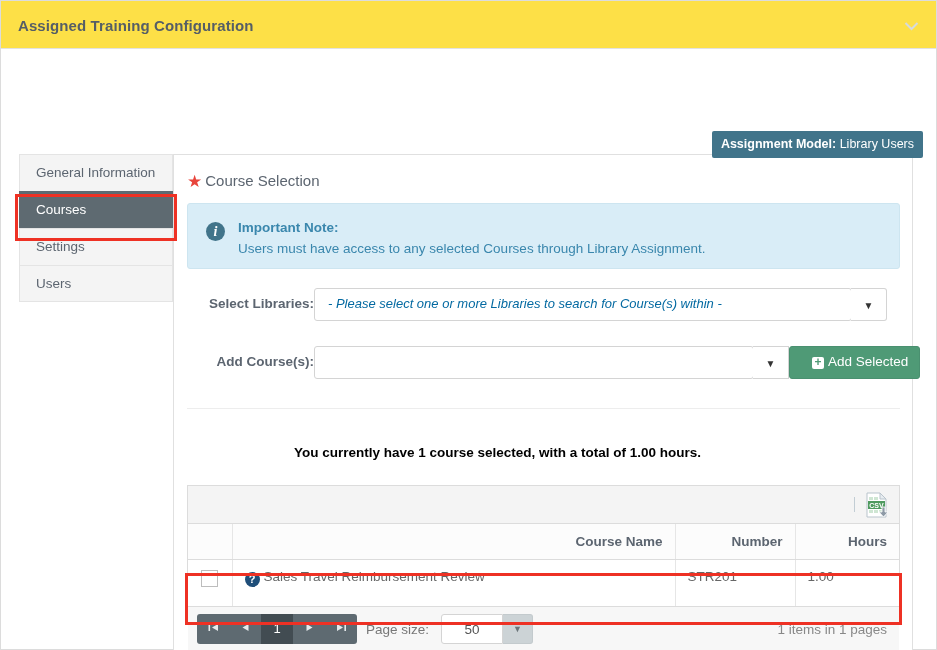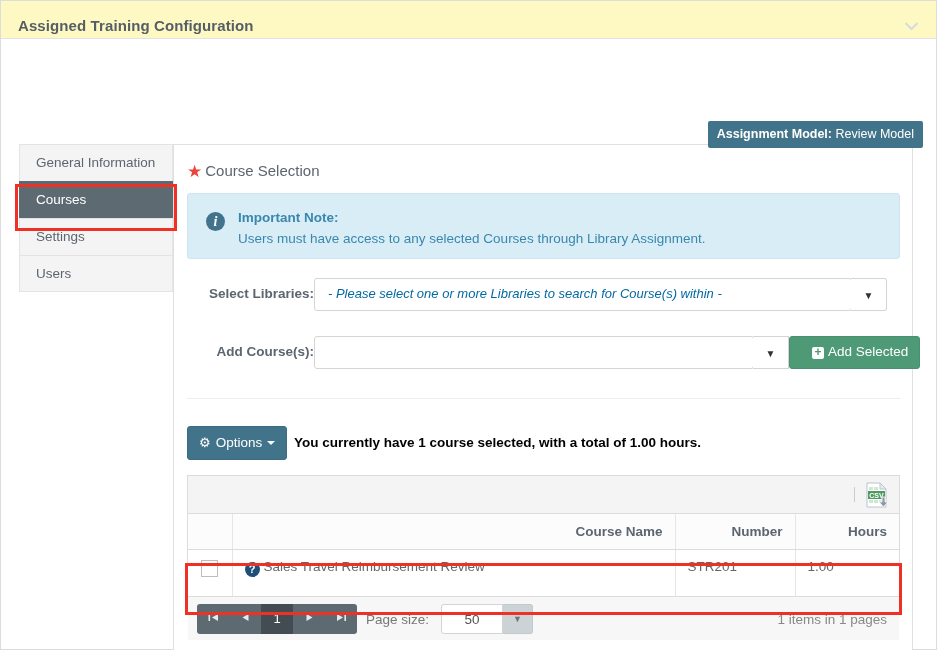--- a/index.html
+++ b/index.html
@@ -16,22 +16,22 @@
   
   .panel {
     position: absolute;
     left: 0; top: 0;
     width: 937px; height: 650px;
     background: #ffffff;
     border: 1px solid #dcdcdc;
   }
   .panel-heading {
     position: relative;
-    height: 38px;
-    background: #fef9c3;
+    height: 48px;
+    background: #fde047;
     border-bottom: 1px solid #e2e2e2;
   }
   .panel-title {
     position: absolute;
     left: 17px; top: 16px;
     font-size: 15px;
     font-weight: bold;
     color: #555e66;
     letter-spacing: 0.1px;
   }
@@ -439,21 +439,21 @@
       <svg width="15" height="10" viewBox="0 0 15 10">
         <path d="M1.5 2 L7.5 8 L13.5 2" stroke="#d5dade" stroke-width="2" fill="none"></path>
       </svg>
     </div>
   </div>
 
   <div class="panel-body">
 
     <div class="model-badge">
       <span class="bold">Assignment Model:</span>
-      <span>Review Model</span>
+      <span>Library Users</span>
     </div>
 
     <div class="tabs">
       <div class="tab">
         <span>General Information</span>
       </div>
       <div class="tab active">
         <span>Courses</span>
       </div>
       <div class="tab">
@@ -483,23 +483,20 @@
 
       <div class="form-label" id="lbl-addcourse">Add Course(s):</div>
       <div class="txtbox" id="course-input"></div>
       <div id="course-arrow">▼</div>
       <div id="add-selected">
         <span class="plus-sq">+</span><span>Add Selected</span>
       </div>
 
       <div class="divider"></div>
 
-      <div id="options-btn">
-        <span class="gear">⚙</span><span>Options</span><span class="caret-dn"></span>
-      </div>
       <div class="selected-summary">You currently have 1 course selected, with a total of 1.00 hours.</div>
 
       <div class="grid">
 
         <div class="grid-toolbar">
           <div class="sep-bar"></div>
           <div class="csv-icon">
             <svg width="28" height="28" viewBox="0 0 28 28">
               <path d="M4 2 H17 L23 8 V26 H4 Z" fill="#ffffff" stroke="#b9c4cc" stroke-width="1"></path>
               <path d="M17 2 L23 8 H17 Z" fill="#e8edf1" stroke="#b9c4cc" stroke-width="1"></path>

